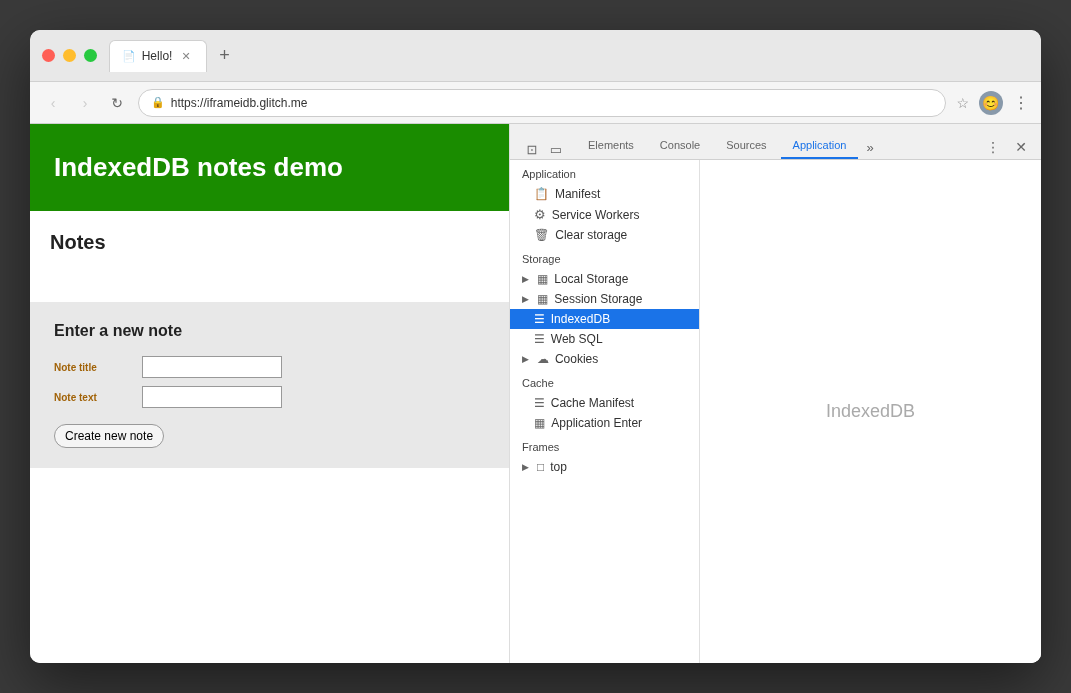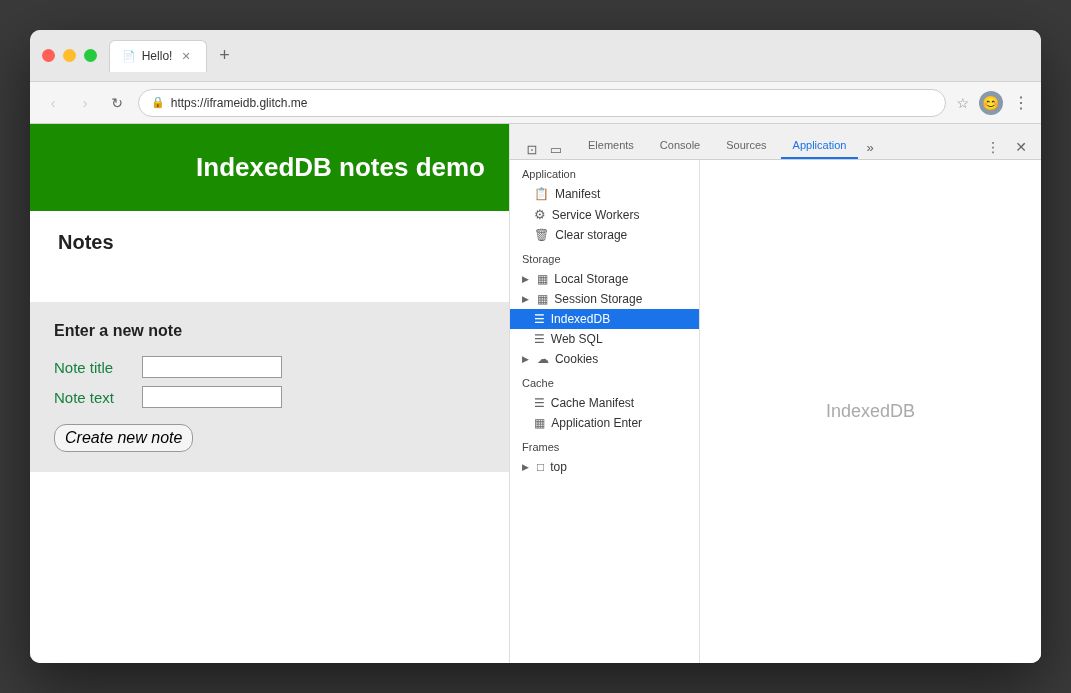--- a/index.html
+++ b/index.html
@@ -149,24 +149,23 @@
       border-right: 1px solid #ddd;
     }
     .page-header {
       background: #1a8c00;
       padding: 28px 24px;
     }
     .page-title {
       color: white;
       font-size: 26px;
       font-weight: bold;
-      text-align: right;
     }
     .page-content {
-      padding: 20px 28px;
+      padding: 20px 20px;
     }
     .notes-section {
       margin-bottom: 0;
     }
     .notes-title {
       font-size: 20px;
       font-weight: bold;
       color: #222;
       margin-bottom: 12px;
     }
@@ -186,41 +185,41 @@
       color: #222;
       margin-bottom: 16px;
     }
     .form-row {
       display: flex;
       align-items: center;
       margin-bottom: 8px;
       gap: 8px;
     }
     .form-label {
-      font-size: 15px;
-      color: #15803d;
+      font-size: 10px;
+      color: #a16207;
       width: 80px;
+      font-weight: bold;
     }
     .form-input {
       width: 140px;
       height: 22px;
       border: 1px solid #999;
       background: white;
       padding: 2px 4px;
       font-size: 12px;
     }
     .create-btn {
       margin-top: 8px;
       padding: 4px 10px;
       background: #f5f5f5;
       border: 1px solid #999;
-      font-size: 16px;
+      font-size: 12px;
       cursor: pointer;
       border-radius: 12px;
-      font-style: italic;
     }
     
     .devtools {
       flex: 1;
       background: white;
       display: flex;
       flex-direction: column;
       font-size: 12px;
     }
     .devtools-tabs {

